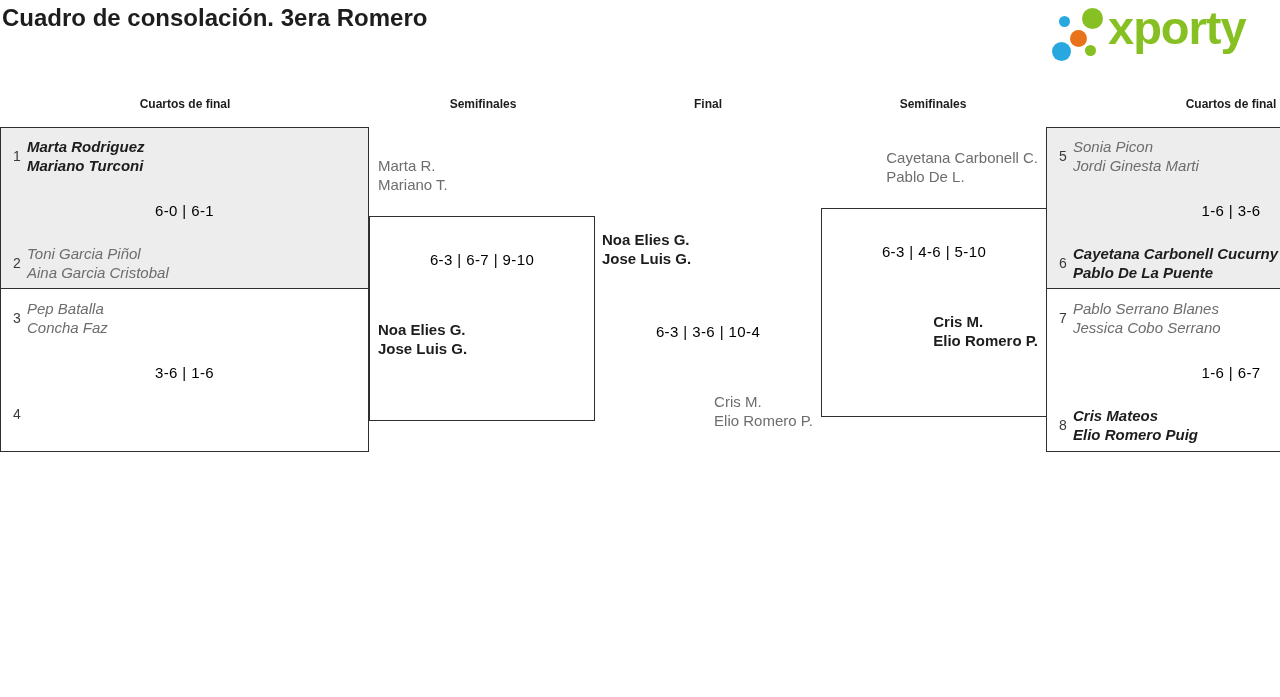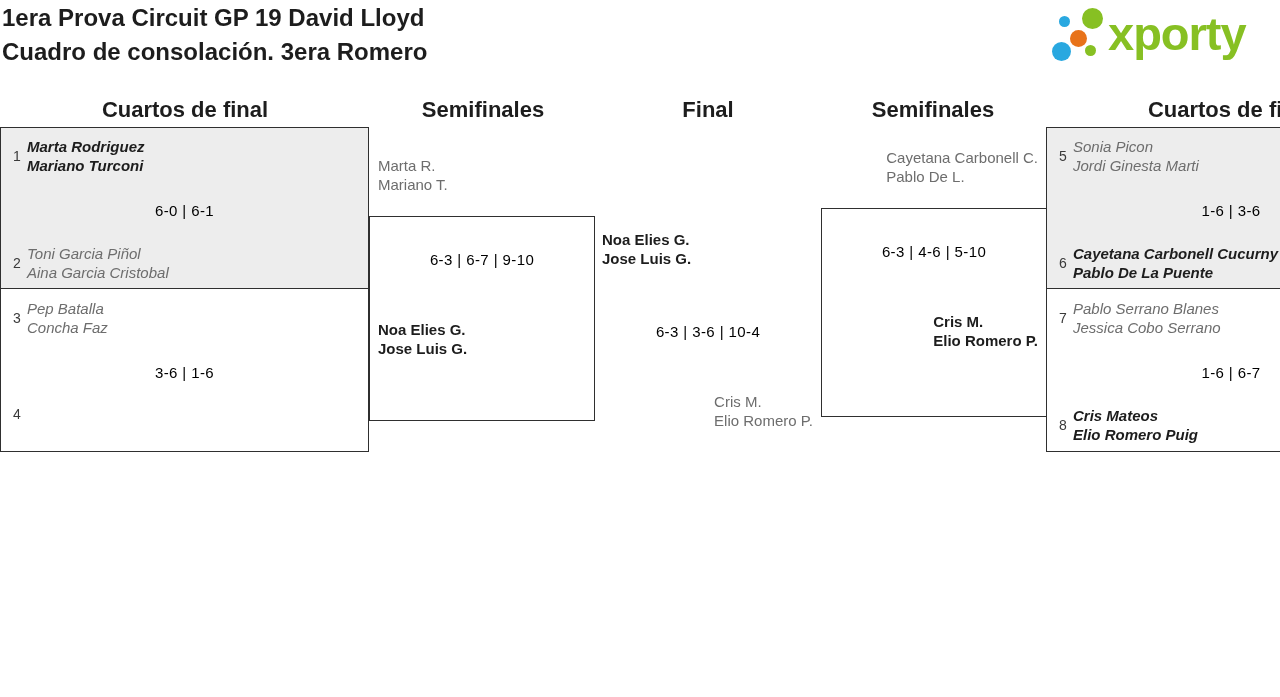--- a/index.html
+++ b/index.html
@@ -7,25 +7,25 @@
               font-family:"Liberation Sans", sans-serif; position:relative; }
 
   .abs { position:absolute; }
 
   
   .page-title { left:2px; top:1px; font-size:24px; line-height:34px;
                 font-weight:700; color:#1d1d1d; white-space:nowrap; }
 
   .logo { left:1046px; top:0; width:234px; height:70px; }
   .logo-dot { position:absolute; border-radius:50%; }
-  .logo-word { position:absolute; left:62px; top:6px; font-size:47px;
+  .logo-word { position:absolute; left:62px; top:0; font-size:47px;
                font-weight:700; letter-spacing:-1px; }
 
   
-  .round-header { top:97px; font-size:22px; font-weight:700; color:#1d1d1d;
+  .round-header { top:97px; font-size:12px; font-weight:700; color:#1d1d1d;
                   text-align:center; white-space:nowrap; }
 
   
   .match-box { position:absolute; border:1px solid #2f2f2f; background:#fff; }
   .match-box.shaded { background:#ededed; }
 
   .team { position:absolute; left:0; right:0; display:flex; align-items:center; }
   .team .seed { width:16px; margin-left:8px; font-size:14px; color:#3a3a3a;
                 text-align:center; flex:0 0 auto; }
   .team .names { margin-left:2px; font-size:15px; line-height:19px; white-space:nowrap;font-style:italic; }
@@ -37,21 +37,20 @@
            white-space:nowrap; }
 
   
   .float-names { position:absolute; font-size:15px; line-height:19px; white-space:nowrap; }
   .float-names.right { text-align:left; }
 </style>
 </head>
 <body>
 
 <div class="abs page-title">
-  <div>1era Prova Circuit GP 19 David Lloyd</div>
   <div>Cuadro de consolación. 3era Romero</div>
 </div>
 
 <div class="abs logo">
   <span class="logo-dot" style="left:13px;top:16px;width:11px;height:11px;background:#29a8e0"></span>
   <span class="logo-dot" style="left:36px;top:8px;width:21px;height:21px;background:#87c023"></span>
   <span class="logo-dot" style="left:24px;top:30px;width:17px;height:17px;background:#e8731a"></span>
   <span class="logo-dot" style="left:6px;top:42px;width:19px;height:19px;background:#29a8e0"></span>
   <span class="logo-dot" style="left:39px;top:45px;width:11px;height:11px;background:#87c023"></span>
   <span class="logo-word" style="color:#87c023">xporty</span>

